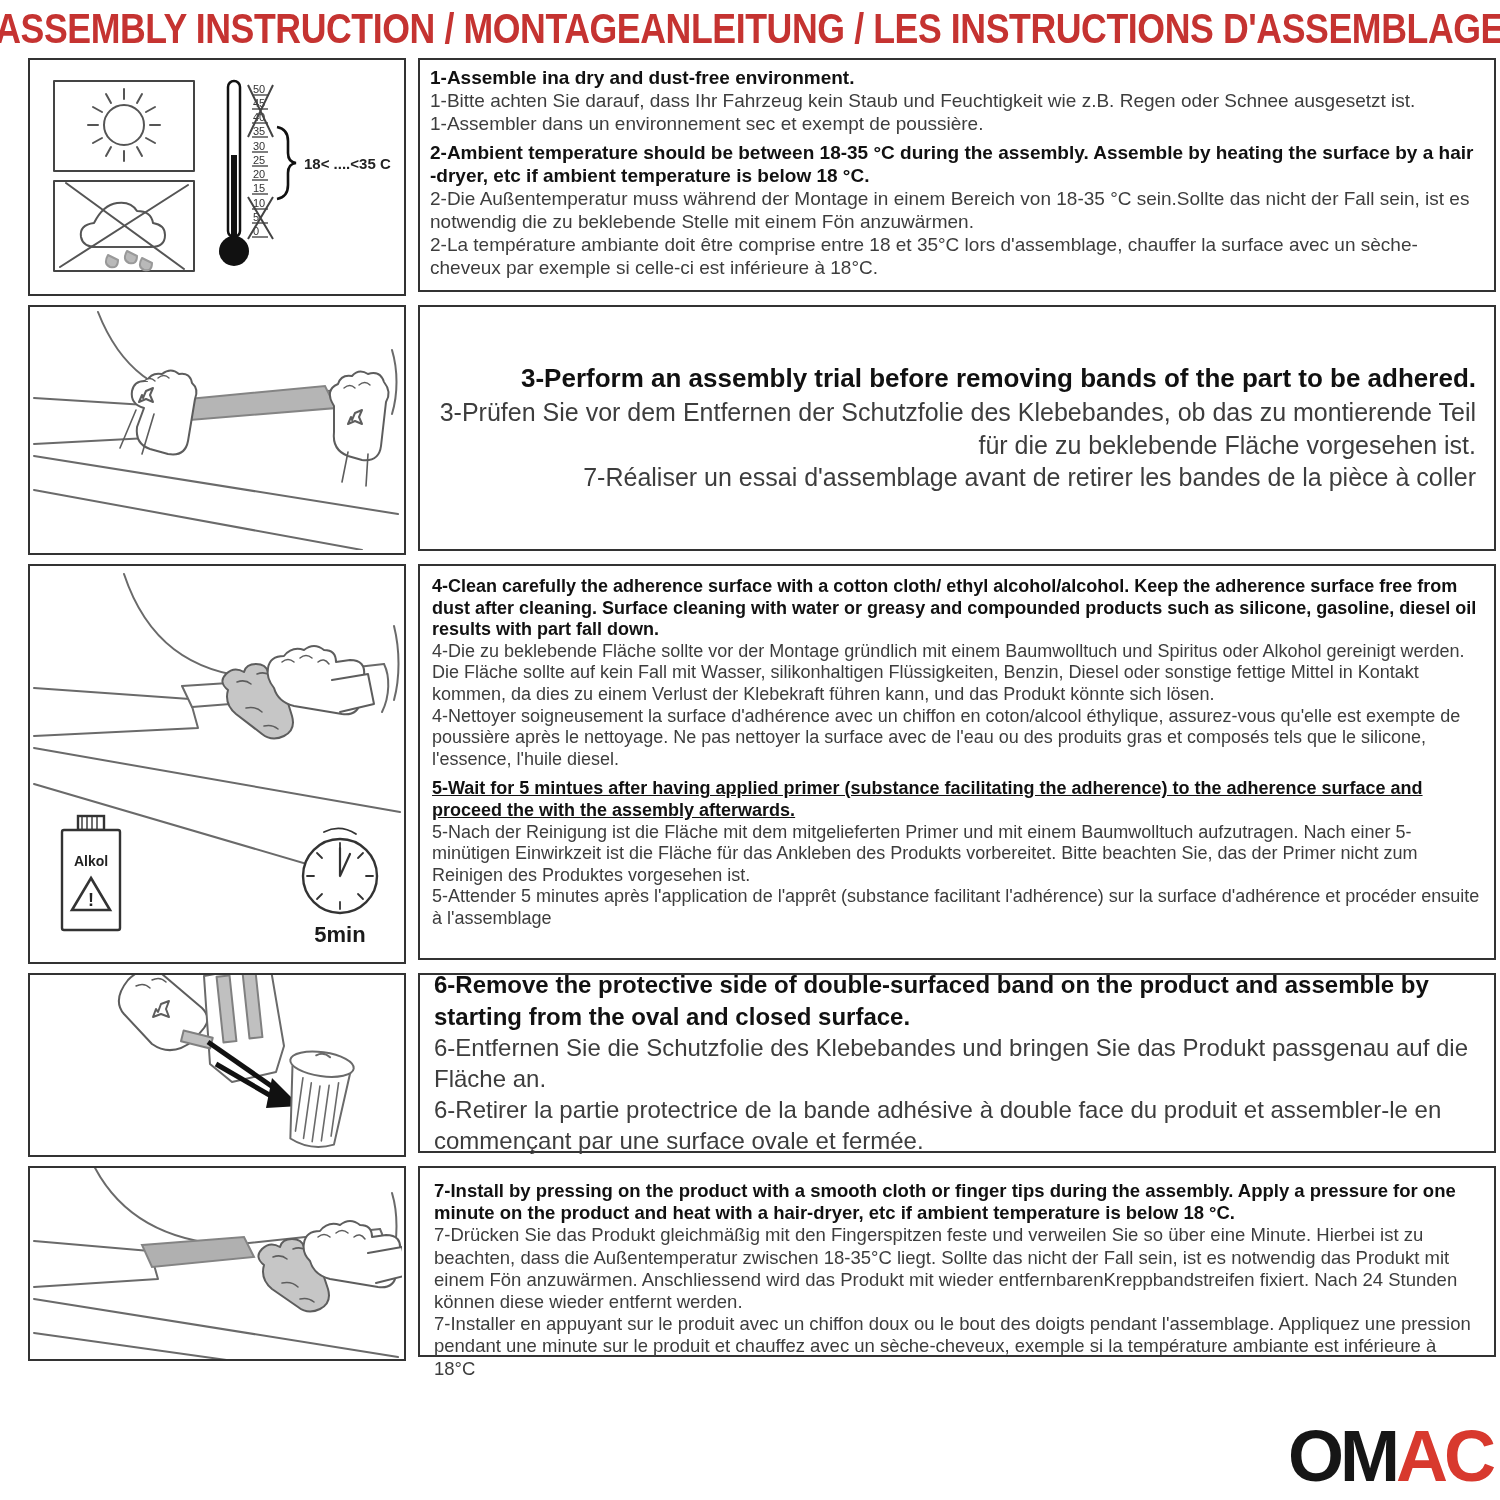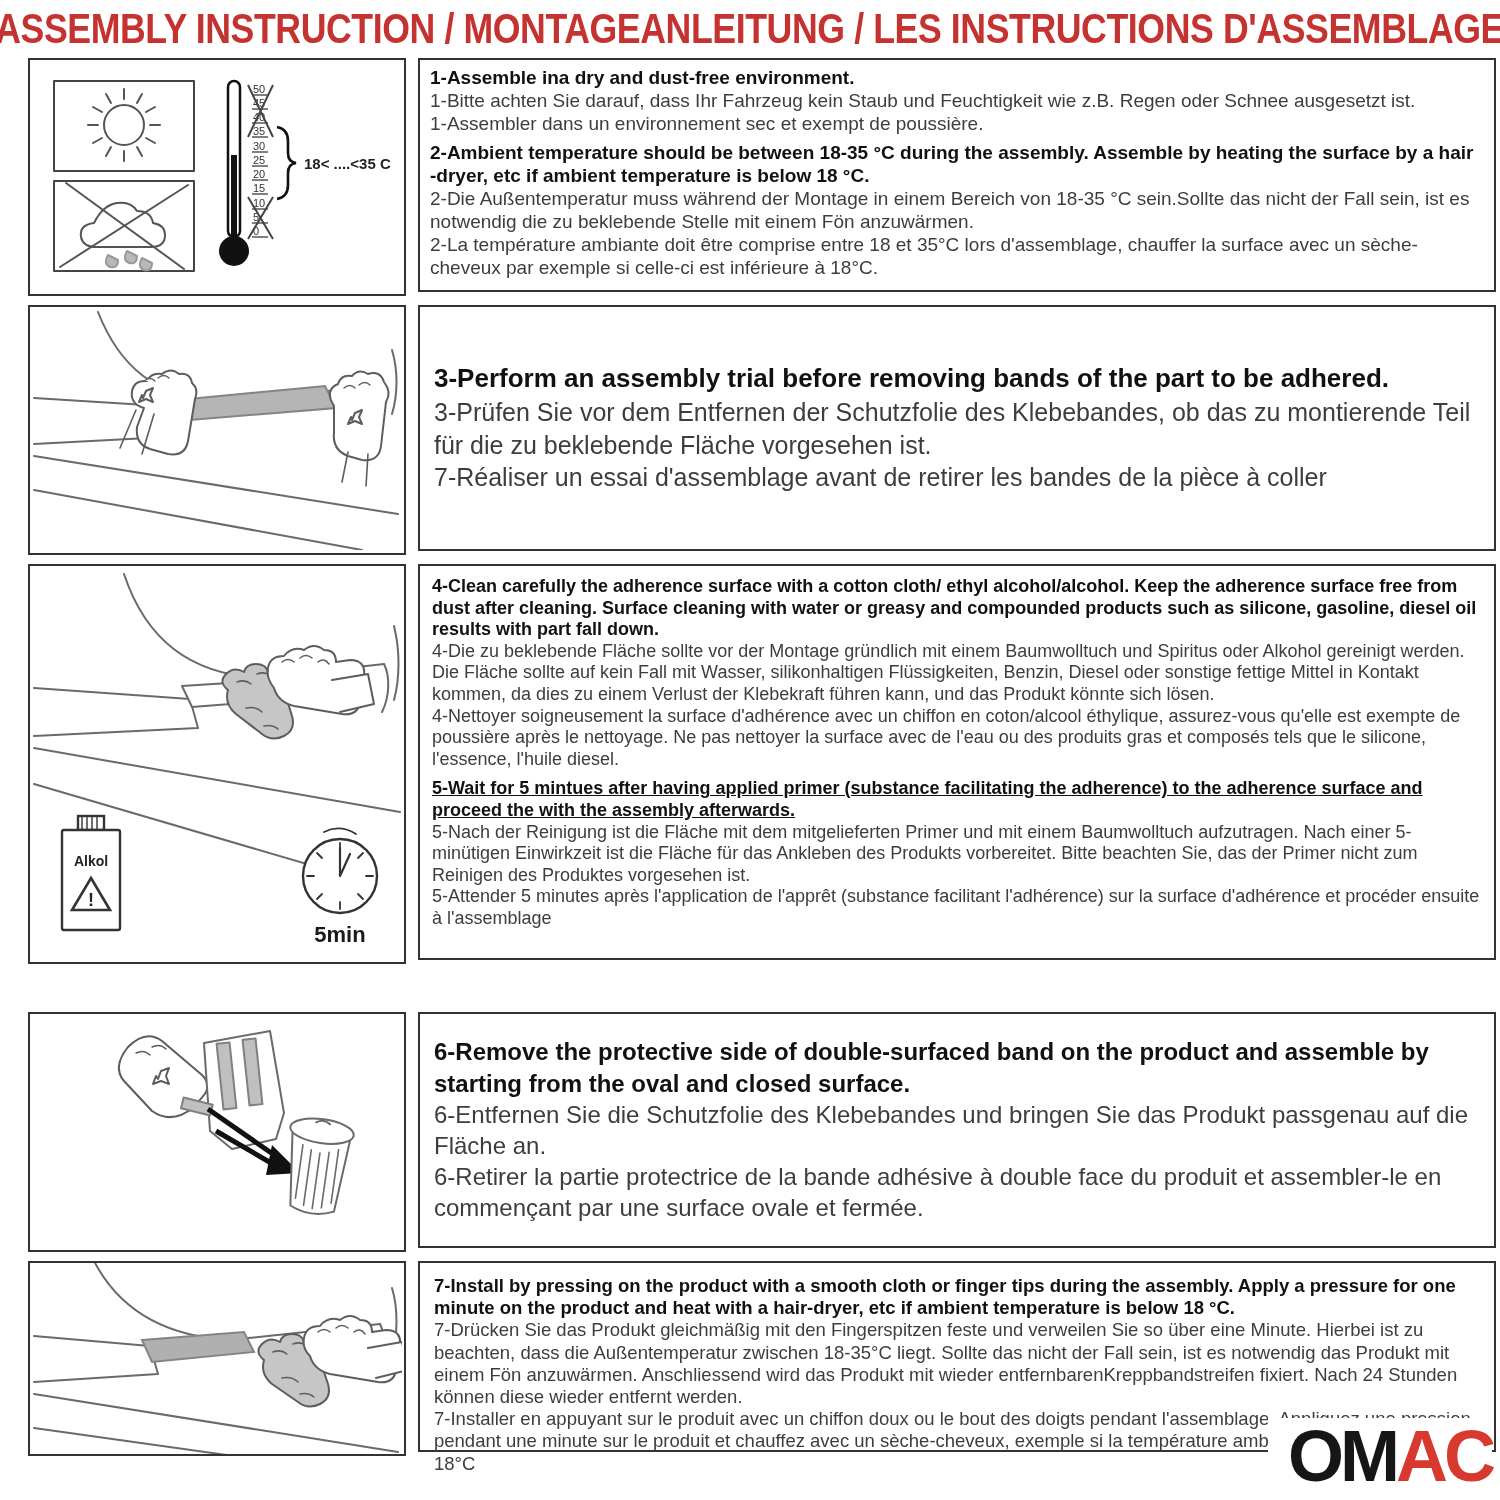--- a/index.html
+++ b/index.html
@@ -5,32 +5,32 @@
   html,body{margin:0;padding:0;background:#fff;}
   body{width:1500px;height:1500px;position:relative;overflow:hidden;
        font-family:"Liberation Sans","DejaVu Sans",sans-serif;}
   .page-title{height:58px;display:flex;align-items:center;justify-content:center;}
   .page-title h1{margin:0;font-size:42px;font-weight:bold;color:#c53331;white-space:nowrap;
        letter-spacing:-0.5px;transform:scaleX(0.85);transform-origin:center;}
   .row{display:flex;gap:12px;margin:0 4px 9px 28px;}
   .illus-box{width:374px;flex:0 0 374px;border:2px solid #333;background:#fff;
        display:flex;align-items:center;justify-content:center;overflow:hidden;}
   .text-box{flex:1;border:2px solid #333;background:#fff;box-sizing:border-box;}
-  .r1{height:234px;} .r2{height:246px;} .r3{height:396px;} .r4{height:236px;margin-top:39px;} .r5{height:191px;}
+  .r1{height:234px;} .r2{height:246px;} .r3{height:396px;} .r4{height:180px;} .r5{height:191px;}
   .text-box.pad-sm{padding:7px 14px 0 10px;}
   .text-box.pad-md{padding:10px 14px 0 12px;}
   .text-box.pad-lg{padding:12px 16px 0 14px;}
   .text-box.center{display:flex;flex-direction:column;justify-content:center;padding:0 18px 0 14px;}
   p{margin:0;}
   .b{font-weight:bold;color:#111;}
   .r{font-weight:normal;color:#3d3d3d;}
   .s1 p{font-size:19px;line-height:1.21;}
   .s3 p{font-size:18px;line-height:1.2;}
   .s5 p{font-size:18.5px;line-height:1.2;}
-  .s2 p{font-size:25px;line-height:1.3;}
+  .s2 p{font-size:25px;line-height:1.3;text-align:right;}
   .s2 p.b{font-size:26px;}
   .s4 p{font-size:24px;line-height:1.3;}
   .gap-top{margin-top:6px;}
   .gap-top-sm{margin-top:8px;text-decoration:underline;}
   svg text{font-family:"Liberation Sans","DejaVu Sans",sans-serif;}
   .logo{position:absolute;right:8px;bottom:6px;background:#fff;padding:2px 0 2px 20px;
         font-weight:bold;font-size:72px;letter-spacing:-4px;line-height:1;
         transform:scaleY(1.0);white-space:nowrap;}
   .logo .lg-black{color:#161616;}
   .logo .lg-red{color:#d8392e;}

